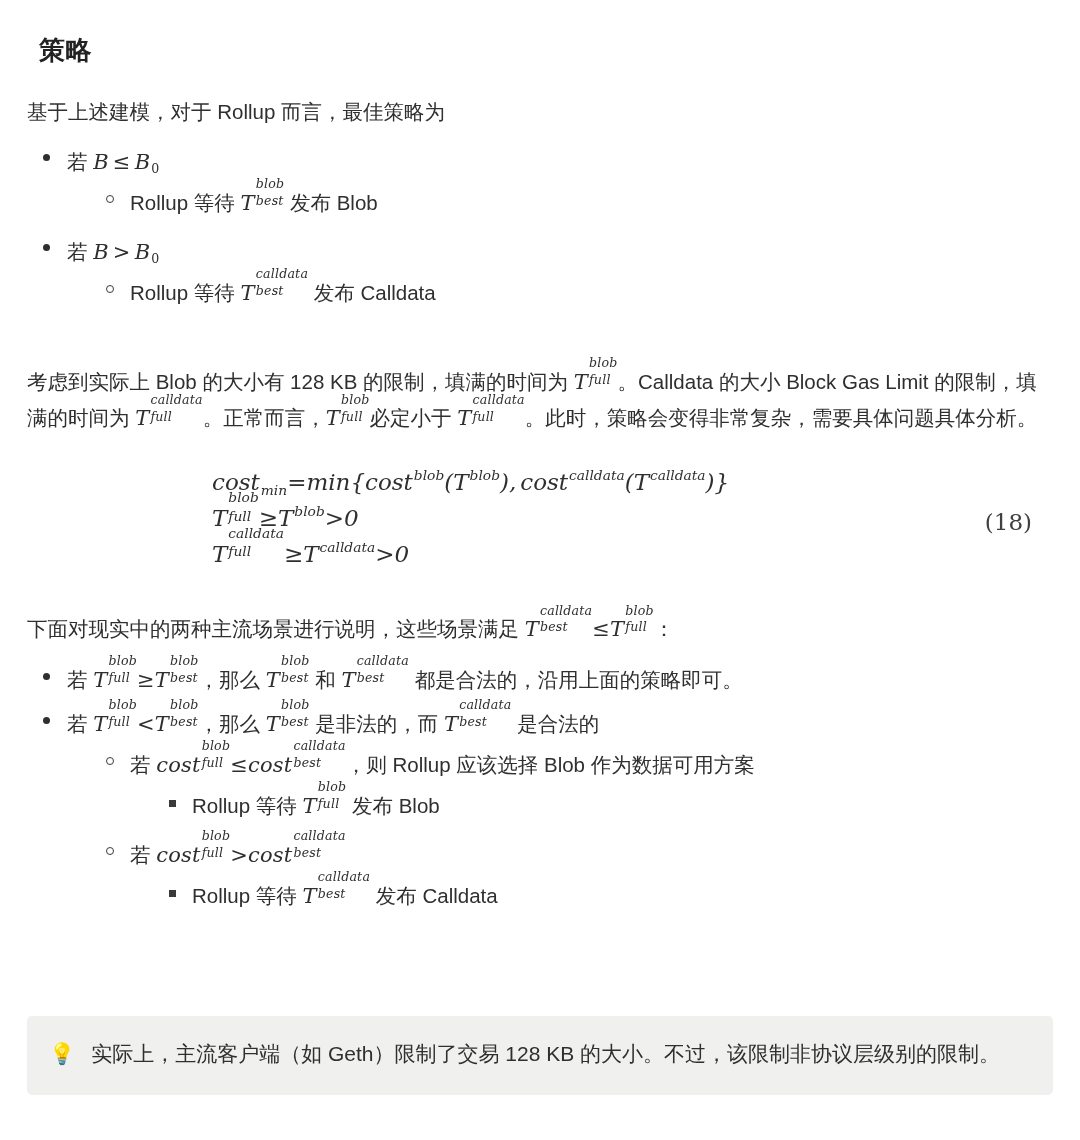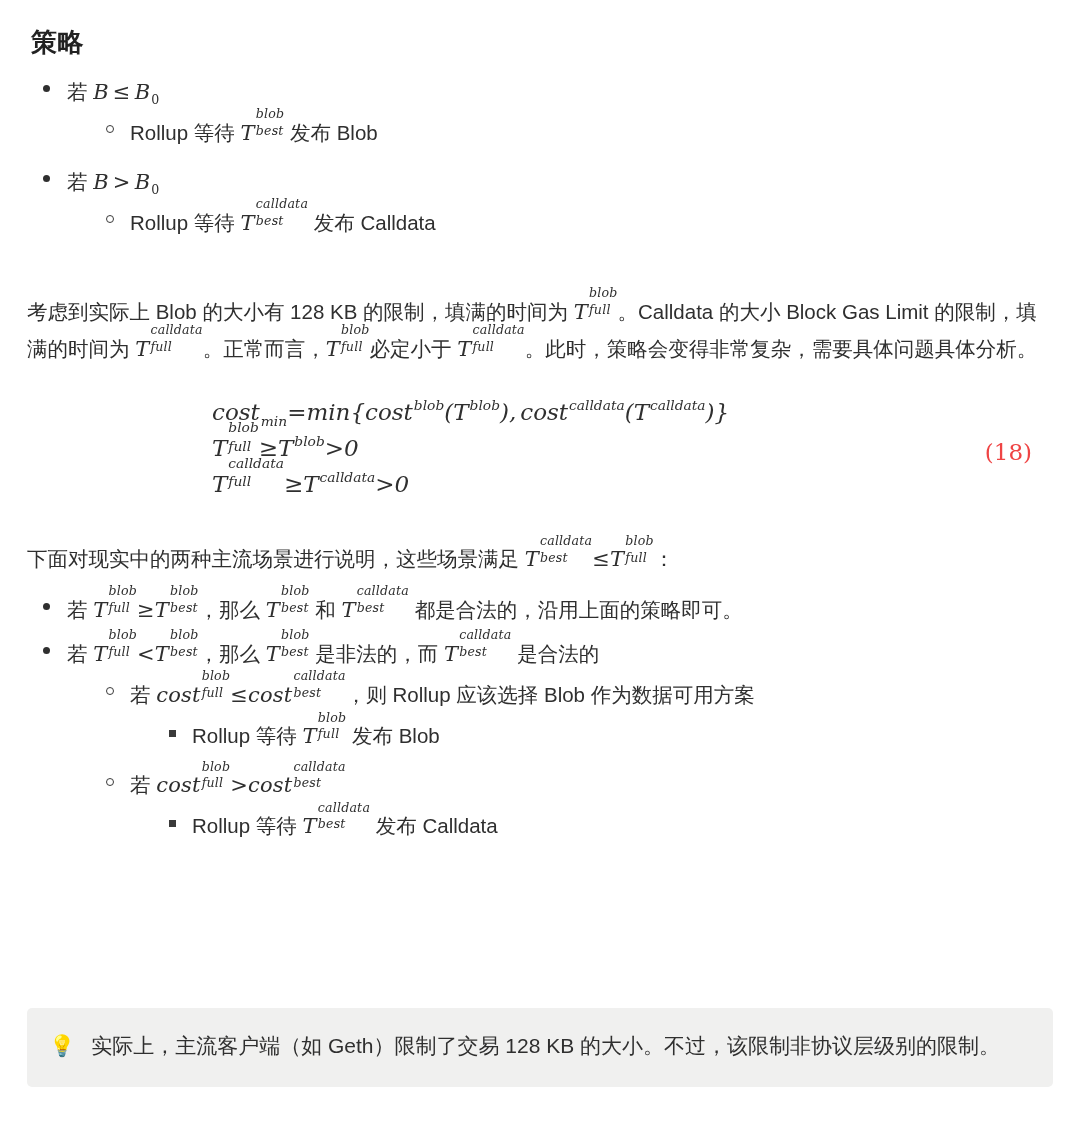--- a/index.html
+++ b/index.html
@@ -18,21 +18,21 @@
   .page {
     position: relative;
     width: 1080px;
     height: 1140px;
     padding: 0;
     box-sizing: border-box;
   }
 
   
   .h2 {
-    margin: 4px;
+    margin: 12px;
     padding: 22px 0 0 27px;
     font-size: 26px;
     font-weight: bold;
     color: #222222;
     letter-spacing: 0.5px;
     line-height: 1.3;
   }
   .para {
     margin: 0;
     padding: 14px 27px 0 27px;
@@ -157,21 +157,21 @@
     color: #2f2f2f;
   }
   .eqblock .row { white-space: nowrap; }
   .eqnum {
     position: absolute;
     right: 48px;
     top: 44px;
     font-family: "DejaVu Serif", "Liberation Serif", serif;
     font-style: normal;
     font-size: 23px;
-    color: #ef4444;
+    color: #404040;
   }
 
   
   .callout {
     position: absolute;
     left: 27px;
     right: 27px;
     top: 1004px;
     background: #f0f0ef;
     border-radius: 5px;
@@ -194,20 +194,21 @@
   }
   .nw { white-space: nowrap; }
 </style>
 </head>
 <body>
 
 <div class="page">
 
   <h2 class="h2">策略</h2>
 
+  <p class="para">基于上述建模，对于 Rollup 而言，最佳策略为</p>
 
   <ul class="lvl1">
     <li>
       <span class="marker"></span>
       <span>若 </span><span class="m nw"><span>B</span><span class="op">≤</span><span>B</span><span class="ss only-sub"><span class="sub num">0</span></span></span>
       <ul class="lvl2">
         <li>
           <span class="marker"></span>
           <span>Rollup 等待 </span><span class="m nw"><span>T</span><span class="ss"><span class="sup">blob</span><span class="sub">best</span></span></span><span> 发布 Blob</span>
         </li>

